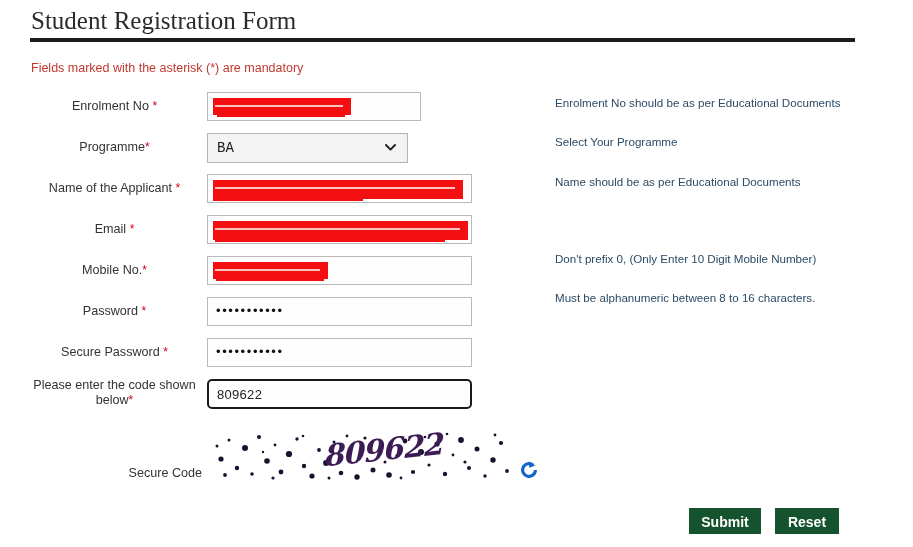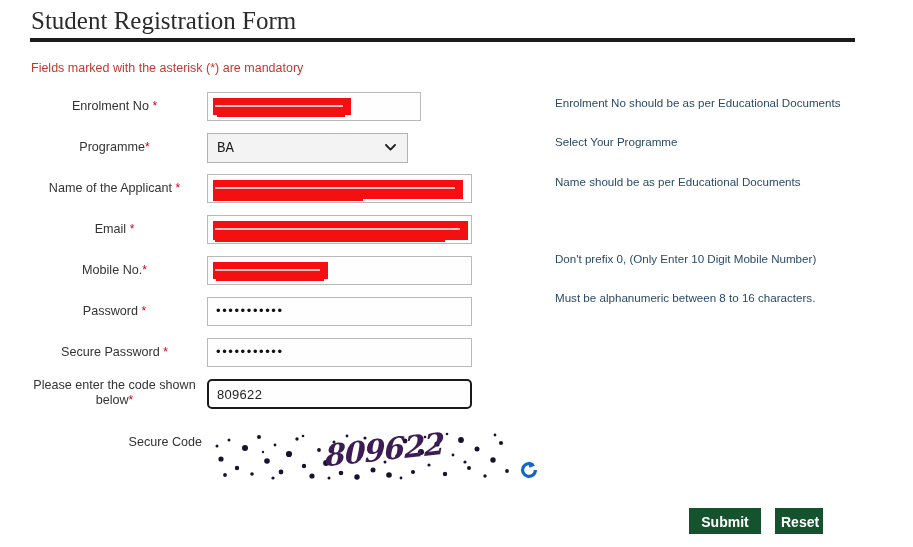--- a/index.html
+++ b/index.html
@@ -181,20 +181,21 @@
   }
 
   
   .captcha-label {
     position: absolute;
     right: 711px;
     width: 175px;
     text-align: right;
     font-size: 12.6px;
     color: #333333;
+    margin-top: 31px;
   }
   .captcha-img {
     position: absolute;
     left: 207px;
     width: 308px;
     height: 54px;
     background: #ffffff;
     overflow: hidden;
   }
   .captcha-text {
@@ -225,21 +226,21 @@
     color: #ffffff;
     font-size: 14px;
     font-weight: bold;
     text-align: center;
     line-height: 26px;
     border: 0;
     cursor: pointer;
     font-family: "Liberation Sans", sans-serif;
   }
   .btn-submit { left: 689px; top: 508px; width: 72px; }
-  .btn-reset  { left: 775px; top: 508px; width: 48px; }
+  .btn-reset  { left: 775px; top: 508px; width: 64px; }
 </style>
 </head>
 <body>
 
 <div class="page-title">Student Registration Form</div>
 <div class="title-rule"></div>
 <div class="mandatory-note">Fields marked with the asterisk (*) are mandatory</div>
 
 <div class="form-area">
 

